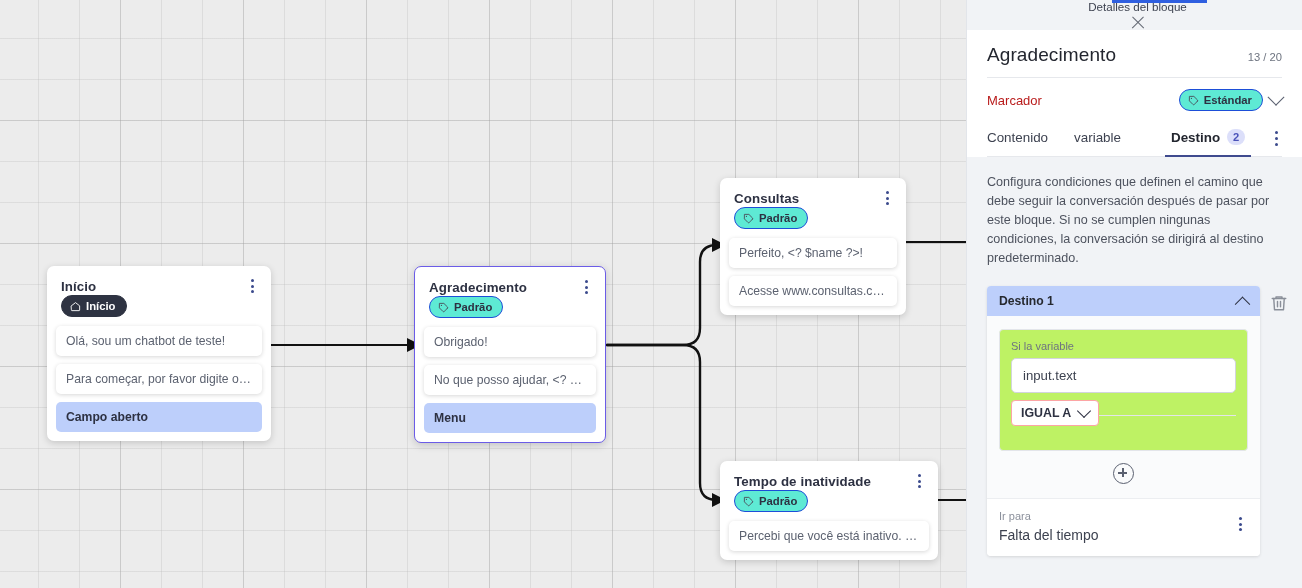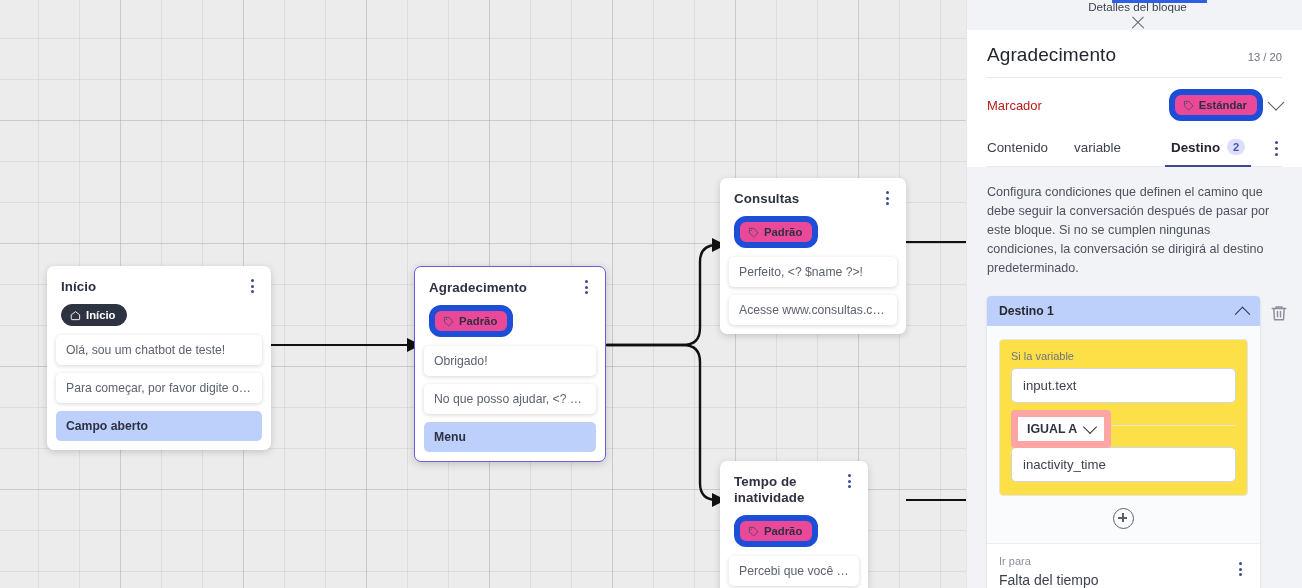--- a/index.html
+++ b/index.html
@@ -67,32 +67,31 @@
     display: flex; flex-direction: column;
     align-items: center; justify-content: center;
     gap: 2.6px;
     cursor: pointer;
   }
   .node-kebab i { display:block; width:3px; height:3px; border-radius:50%; background:#3b4a8c; }
   .badge {
     display: inline-flex;
     align-items: center;
     gap: 5px;
-    margin-top: 9px;
     padding: 3.5px 10px 3.5px 8px;
     border-radius: 12px;
     font-size: 11.3px;
     font-weight: 700;
     line-height: 13px;
     box-sizing: border-box;
   }
   .badge.default {
-    border: 6px solid #1d4ed8;
+    border: 1px solid #1d4ed8;
     color: #2d3142;
-    background: #ec4899;
+    background: #5eead4;
   }
   .badge.start {
     background: #2e3342;
     color: #ffffff;
     border: 1px solid #2e3342;
   }
   .badge svg { display:block; }
   .node-body { padding: 9px 9px 9px 9px; }
   .msg {
     background: #ffffff;
@@ -262,21 +261,21 @@
     transform: rotate(45deg) translate(2px,2px);
   }
   .trash {
     width: 18px; height: 20px;
     margin: 7px 0 0 10px;
     cursor: pointer;
     flex: none;
   }
   .cond-box {
     margin: 13px 12px 0 12px;
-    background: #fde047;
+    background: #bef264;
     border: 1px solid #e3e5ea;
     border-radius: 4px;
     padding: 10px 11px 13px 11px;
     position: relative;
   }
   .cond-label { font-size: 11px; color: #6e7480; margin-bottom: 6px; }
   .cond-input {
     width: 100%;
     box-sizing: border-box;
     border: 1px solid #d2d5dc;
@@ -295,21 +294,21 @@
   }
   .op-row::before {
     content:"";
     position:absolute; left:0; right:0; top: 15px;
     height: 1px; background: #e3e5ea;
   }
   .op-pill {
     position: relative;
     display: inline-flex; align-items:center; gap: 8px;
     background: #ffffff;
-    border: 7px solid #fca5a5;
+    border: 1px solid #fca5a5;
     border-radius: 4px;
     padding: 5px 9px;
     font-size: 12.4px;
     font-weight: 700;
     color: #2d3142;
     cursor: pointer;
     z-index: 1;
   }
   .op-pill .cd {
     width: 9px; height: 9px;
@@ -434,21 +433,21 @@
           </span>
           <span>Padrão</span>
         </div>
       </div>
       <div class="node-body">
         <div class="msg">Perfeito, &lt;? $name ?&gt;!</div>
         <div class="msg">Acesse www.consultas.com par...</div>
       </div>
     </div>
 
-    <div class="node" style="left:720px; top:461px; width:148px;">
+    <div class="node" style="left:720px; top:461px; width:218px;">
       <div class="node-head">
         <div class="node-title">Tempo de inatividade</div>
         <div class="node-kebab">
           <i></i>
             <i></i>
             <i></i>
         </div>
         <div class="badge default">
           <span>
             <svg width="11" height="11" viewBox="0 0 24 24" fill="none" stroke="#4a4f5c" stroke-width="2" stroke-linecap="round" stroke-linejoin="round">
@@ -526,21 +525,20 @@
 
         <div class="cond-box">
           <div class="cond-label">Si la variable</div>
           <input class="cond-input" type="text" value="input.text" style="">
           <div class="op-row">
             <div class="op-pill">
               <span>IGUAL A</span>
               <span class="cd"></span>
             </div>
           </div>
-          <input class="cond-input" type="text" value="inactivity_time" style="">
         </div>
 
         <div class="plus-row">
           <div class="plus-btn"></div>
         </div>
 
         <div class="goto-row">
           <div>
             <div class="goto-label">Ir para</div>
             <div class="goto-value">Falta del tiempo</div>

